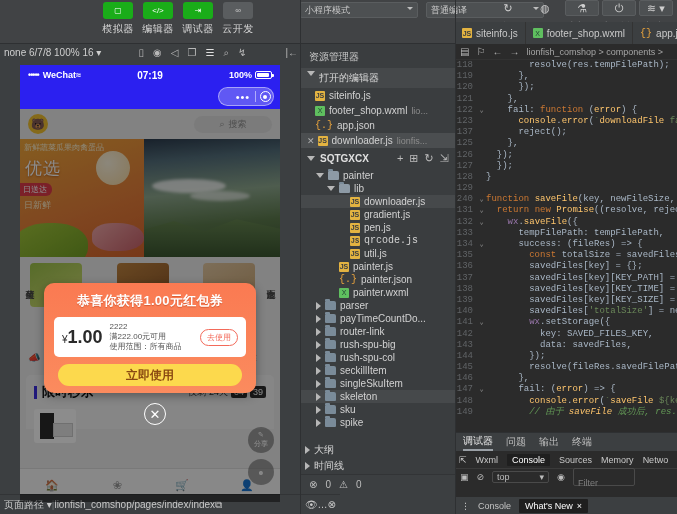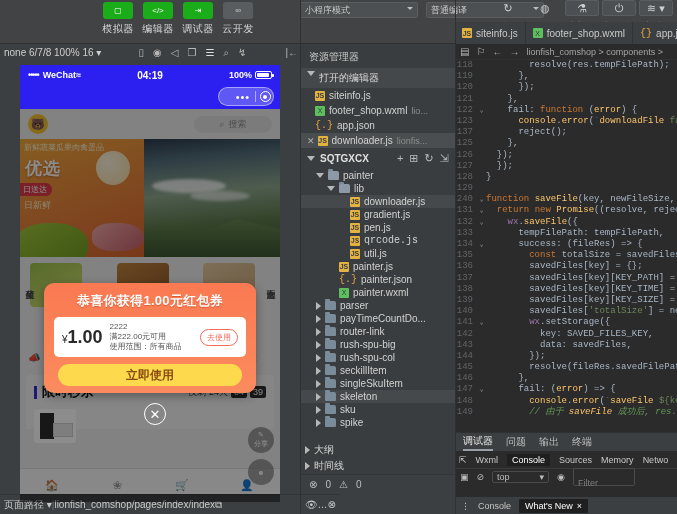--- a/index.html
+++ b/index.html
@@ -51,21 +51,21 @@
   .capsule .circ::after { content:""; position:absolute; left:2.5px; top:2.5px; width:4px; height:4px; background:#fff; border-radius:50%;}
 
   .ph-body { position:relative; background:#ededed; height:393px; overflow:hidden; }
   .ph-head { height:30px; background:#ededed; display:flex; align-items:center; padding:0 8px; }
   .avatar { width:20px; height:20px; border-radius:50%; background:#f2c230; display:flex; align-items:center; justify-content:center; font-size:11px; }
   .searchbox { margin-left:auto; width:78px; height:17px; border-radius:9px; background:#e0e0e0; display:flex; align-items:center; justify-content:center; gap:4px; color:#8d8d8d; font-size:9px; }
 
   .banners { display:flex; height:118px; }
   .ban-l { width:124px; background:linear-gradient(160deg,#f2a93b,#e8803b 60%,#d9672e); position:relative; overflow:hidden; }
   .ban-l .t1 { position:absolute; left:4px; top:3px; font-size:8px; color:#fff6d8; white-space:nowrap; }
-  .ban-l .t2 { position:absolute; left:5px; top:18px; font-size:17px; color:#fff; font-weight:bold; letter-spacing:1px; text-shadow:0 1px 2px rgba(120,40,0,.5); }
+  .ban-l .t2 { position:absolute; left:5px; top:18px; font-size:17px; color:#fff; font-weight:normal; letter-spacing:1px; text-shadow:0 1px 2px rgba(120,40,0,.5); }
   .ban-l .tag { position:absolute; left:0; top:44px; background:#e03b4a; color:#fff; font-size:8px; padding:1px 5px 1px 3px; border-radius:0 6px 6px 0; }
   .ban-l .t3 { position:absolute; left:4px; top:60px; font-size:9px; color:#fff3d0; }
   .ban-l .egg { position:absolute; right:14px; top:12px; width:34px; height:34px; border-radius:50%; background:radial-gradient(circle at 35% 35%,#fff6e0,#f7d9a2); }
   .ban-l .veg { position:absolute; left:-6px; bottom:-12px; width:74px; height:46px; border-radius:45%; background:linear-gradient(150deg,#a4c83c,#6d9b22); }
   .ban-l .meat { position:absolute; right:0px; bottom:6px; width:52px; height:28px; border-radius:40% 50% 45% 40%; background:linear-gradient(140deg,#f0a9a9,#c9616a); }
   .ban-r { flex:1; background:linear-gradient(175deg,#2d3d4f 0%,#55707d 18%,#8fa98f 45%,#5e7c4e 70%,#3e5a36 100%); position:relative; overflow:hidden;}
   .ban-r .cloud { position:absolute; left:8px; top:40px; width:74px; height:14px; background:rgba(255,255,255,.78); border-radius:50%; filter:blur(1.5px); }
   .ban-r .cloud2 { position:absolute; left:46px; top:52px; width:60px; height:10px; background:rgba(255,255,255,.6); border-radius:50%; filter:blur(1.5px); }
   .ban-r .ridge { position:absolute; left:0; bottom:0; width:100%; height:44px; background:linear-gradient(180deg,#6f8f57,#3b5731); clip-path:polygon(0 38%,22% 18%,44% 42%,68% 14%,100% 36%,100% 100%,0 100%); }
 
@@ -249,21 +249,21 @@
     </div>
   </div>
 
   <div class="simwrap">
     <div class="phone">
 
       <div class="ph-status">
         <span class="dots">•••••</span>
         <span class="wc">WeChat</span>
         <span>≈</span>
-        <span class="time">04:19</span>
+        <span class="time">07:19</span>
         <span class="right">
           <span>100%</span>
           <span class="batt"></span>
         </span>
       </div>
 
       <div class="ph-nav">
         <div class="capsule">
           <span class="d3" style="visibility:hidden">✕</span>
           <span class="d3">•••</span>

